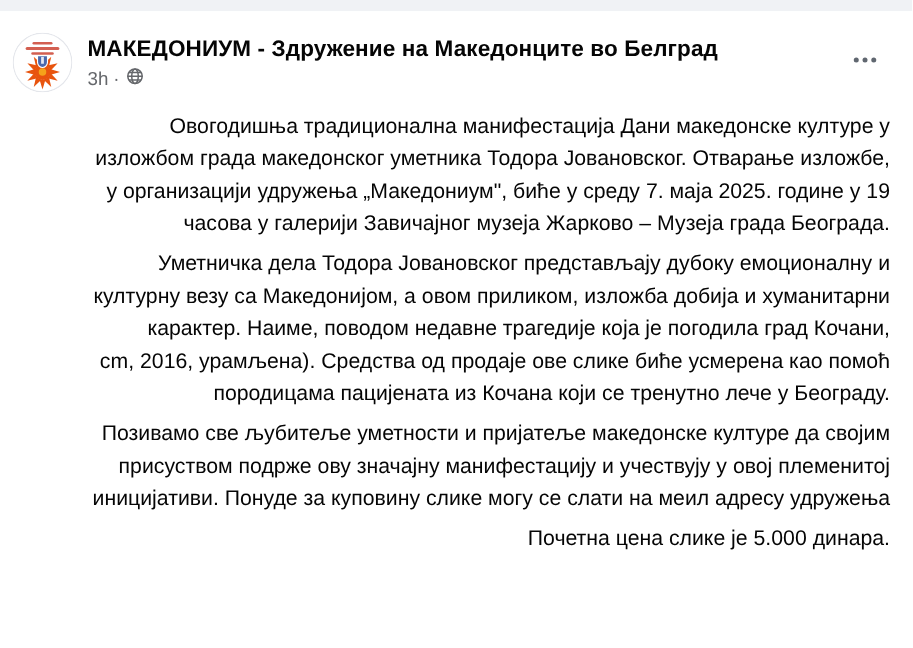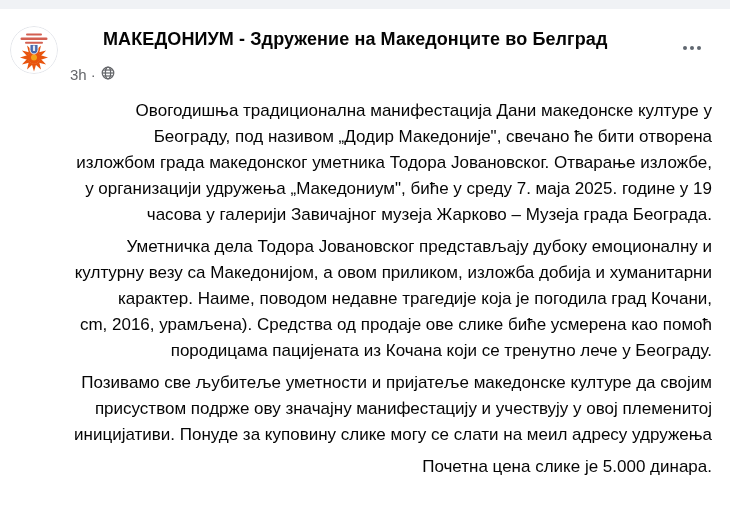--- a/index.html
+++ b/index.html
@@ -44,27 +44,26 @@
     min-width: 0;
     padding-top: 2px;
   }
   .page-name {
     font-size: 18px;
     font-weight: 700;
     line-height: 22px;
     color: #050505;
     letter-spacing: 0.1px;
     cursor: pointer;
-    margin-left: 33px;
   }
   .meta-row {
     display: flex;
     align-items: center;
     gap: 4px;
-    margin-top: 16px;
+    margin-top: 4px;
     font-size: 15px;
     line-height: 18px;
     color: #65676b;
   }
   .meta-row .timestamp { cursor: pointer; }
   .globe { display: inline-block; margin-left: 1px; }
   .more-btn {
     flex: 0 0 auto;
     width: 36px;
     height: 36px;
@@ -161,21 +160,20 @@
         <span class="dot"></span>
         <span class="dot"></span>
         <span class="dot"></span>
       </button>
     </div>
 
     <div class="post-body">
 
       <div class="para">
         <div class="line">Овогодишња традиционална манифестација Дани македонске културе у</div>
-        <div class="line">Београду, под називом „Додир Македоније", свечано ће бити отворена</div>
         <div class="line">изложбом града македонског уметника Тодора Јовановског. Отварање изложбе,</div>
         <div class="line">у организацији удружења „Македониум", биће у среду 7. маја 2025. године у 19</div>
         <div class="line">часова у галерији Завичајног музеја Жарково – Музеја града Београда.</div>
       </div>
 
       <div class="para">
         <div class="line">Уметничка дела Тодора Јовановског представљају дубоку емоционалну и</div>
         <div class="line">културну везу са Македонијом, а овом приликом, изложба добија и хуманитарни</div>
         <div class="line">карактер. Наиме, поводом недавне трагедије која је погодила град Кочани,</div>
         <div class="line">cm, 2016, урамљена). Средства од продаје ове слике биће усмерена као помоћ</div>

